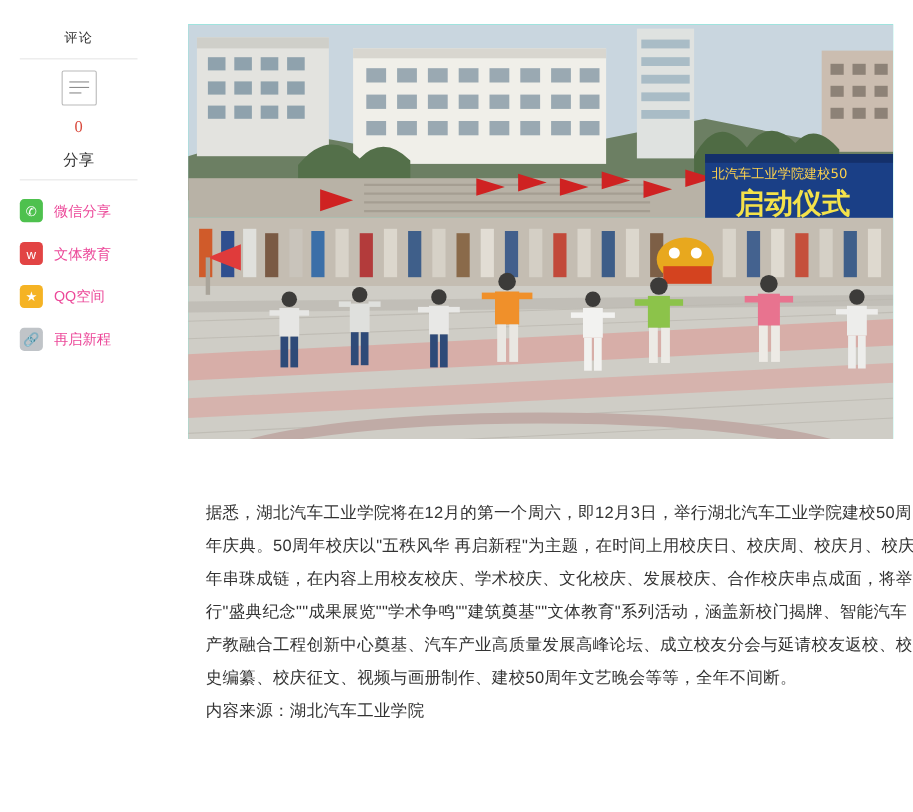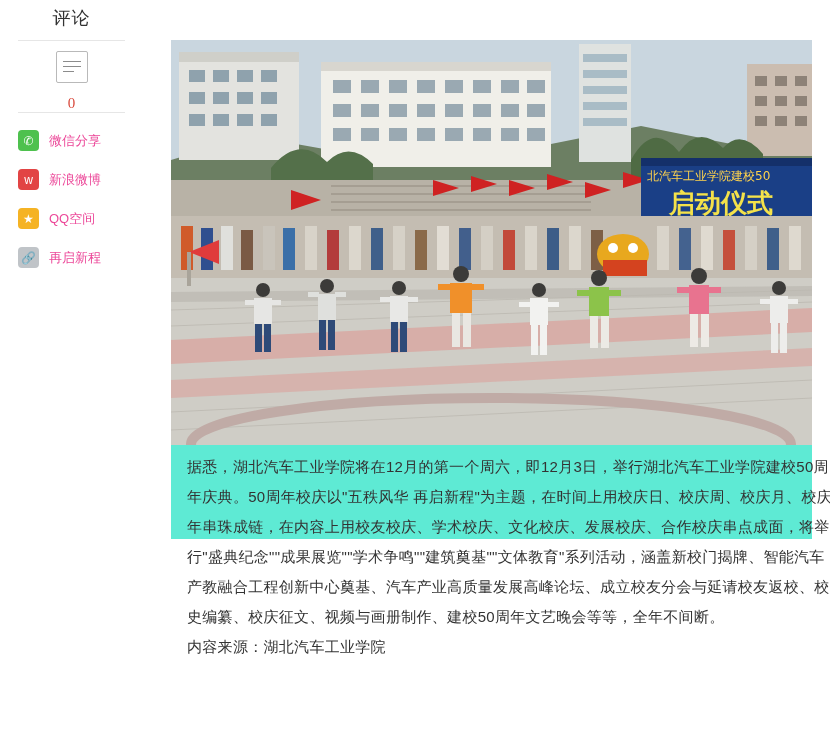--- a/index.html
+++ b/index.html
@@ -24,24 +24,25 @@
   .sidebar {
     position: absolute;
     left: 0;
     top: 0;
     width: 143px;
     height: 738px;
     background: #ffffff;
   }
   .side-section-title {
     text-align: center;
-    font-size: 18px;
+    font-size: 12px;
     color: #333;
     padding: 6px 0 10px 0;
     letter-spacing: 1px;
+    margin-top: 20px;
   }
   .side-divider {
     height: 1px;
     background: #e6e6e6;
     margin: 0 18px;
   }
   .comment-block {
     display: flex;
     flex-direction: column;
     align-items: center;
@@ -113,23 +114,23 @@
   .content {
     position: absolute;
     left: 171px;
     top: 0;
     width: 645px;
     height: 738px;
   }
   .photo {
     position: absolute;
     left: 0;
-    top: 40px;
+    top: 22px;
     width: 641px;
-    height: 499px;
+    height: 377px;
     overflow: hidden;
     background: #5eead4;
   }
   .photo svg { display: block; }
 
   .article {
     position: absolute;
     left: 16px;
     top: 452px;
     width: 645px;
@@ -157,32 +158,33 @@
 
     <div class="comment-block">
       <div class="comment-icon">
         <i></i>
           <i></i>
           <i></i>
       </div>
       <div class="comment-count">0</div>
     </div>
 
+    <div class="share-title">分享</div>
     <div class="side-divider"></div>
 
     <div class="share-list">
 
       <div class="share-item">
         <span class="share-ico ico-wechat">✆</span>
         <span class="share-label">微信分享</span>
       </div>
 
       <div class="share-item">
         <span class="share-ico ico-weibo">w</span>
-        <span class="share-label">新浪微博</span>
+        <span class="share-label">文体教育</span>
       </div>
 
       <div class="share-item">
         <span class="share-ico ico-qzone">★</span>
         <span class="share-label">QQ空间</span>
       </div>
 
       <div class="share-item">
         <span class="share-ico ico-link">🔗</span>
         <span class="share-label">再启新程</span>

